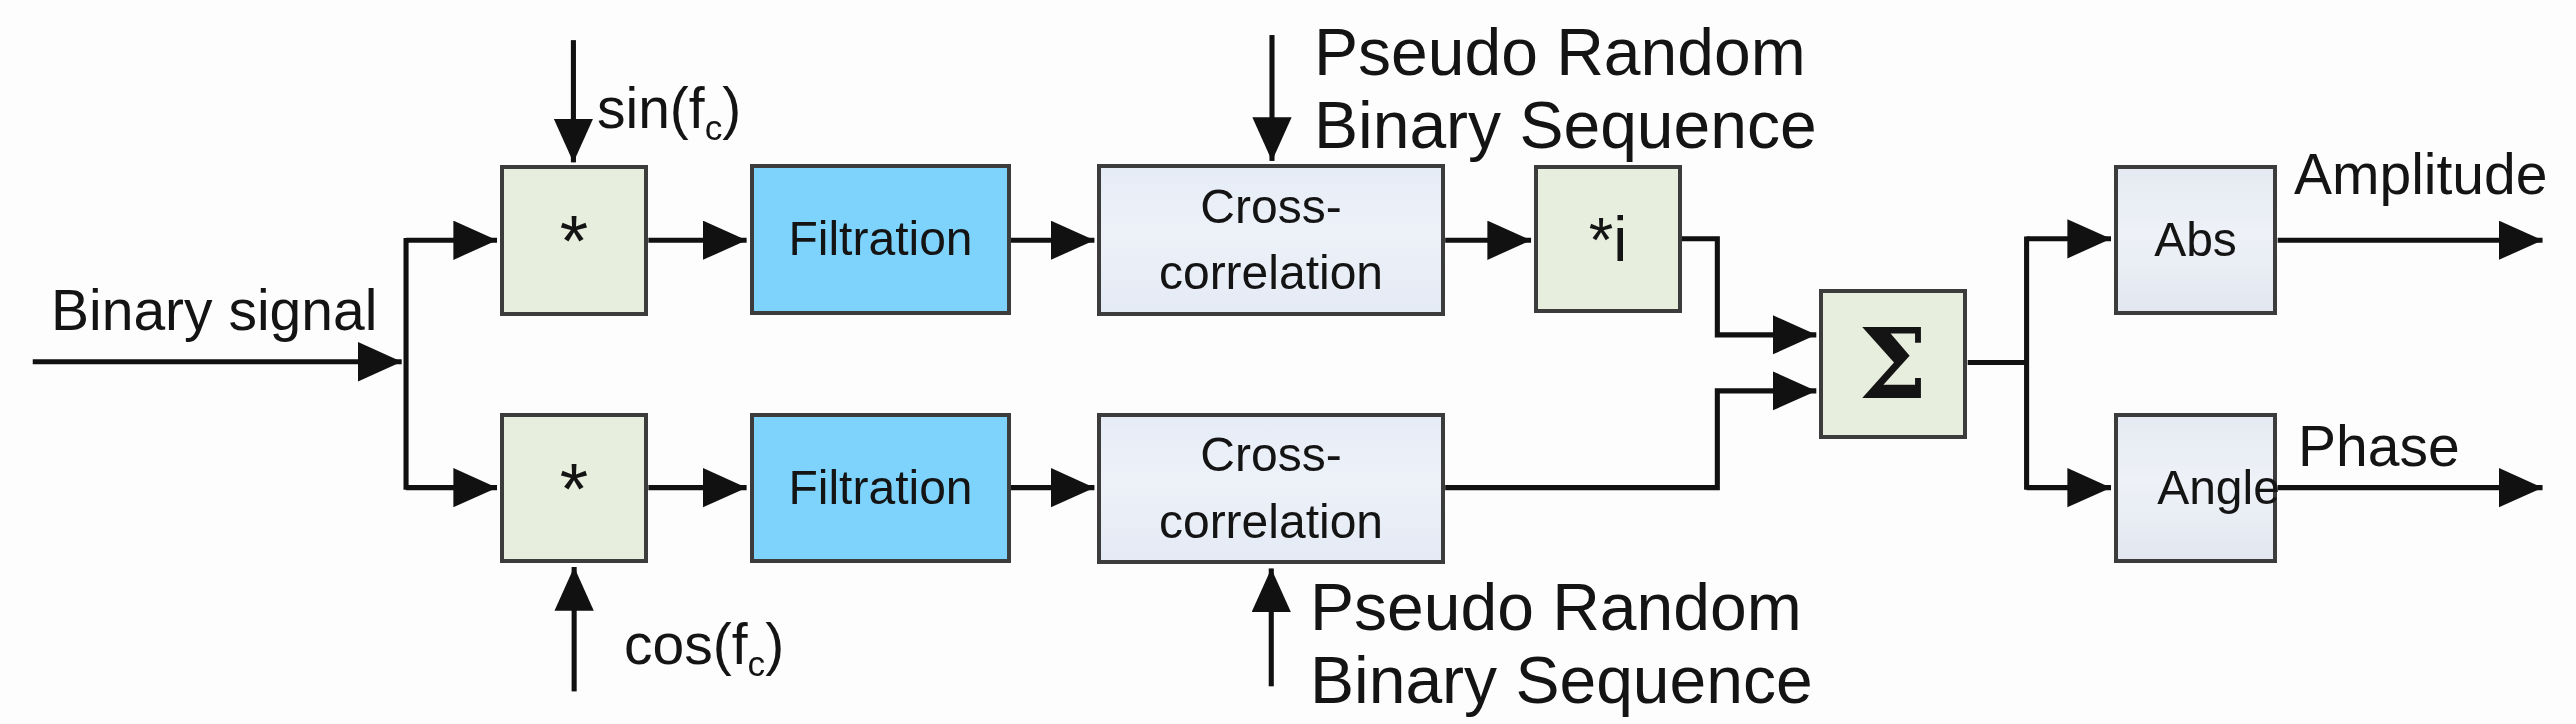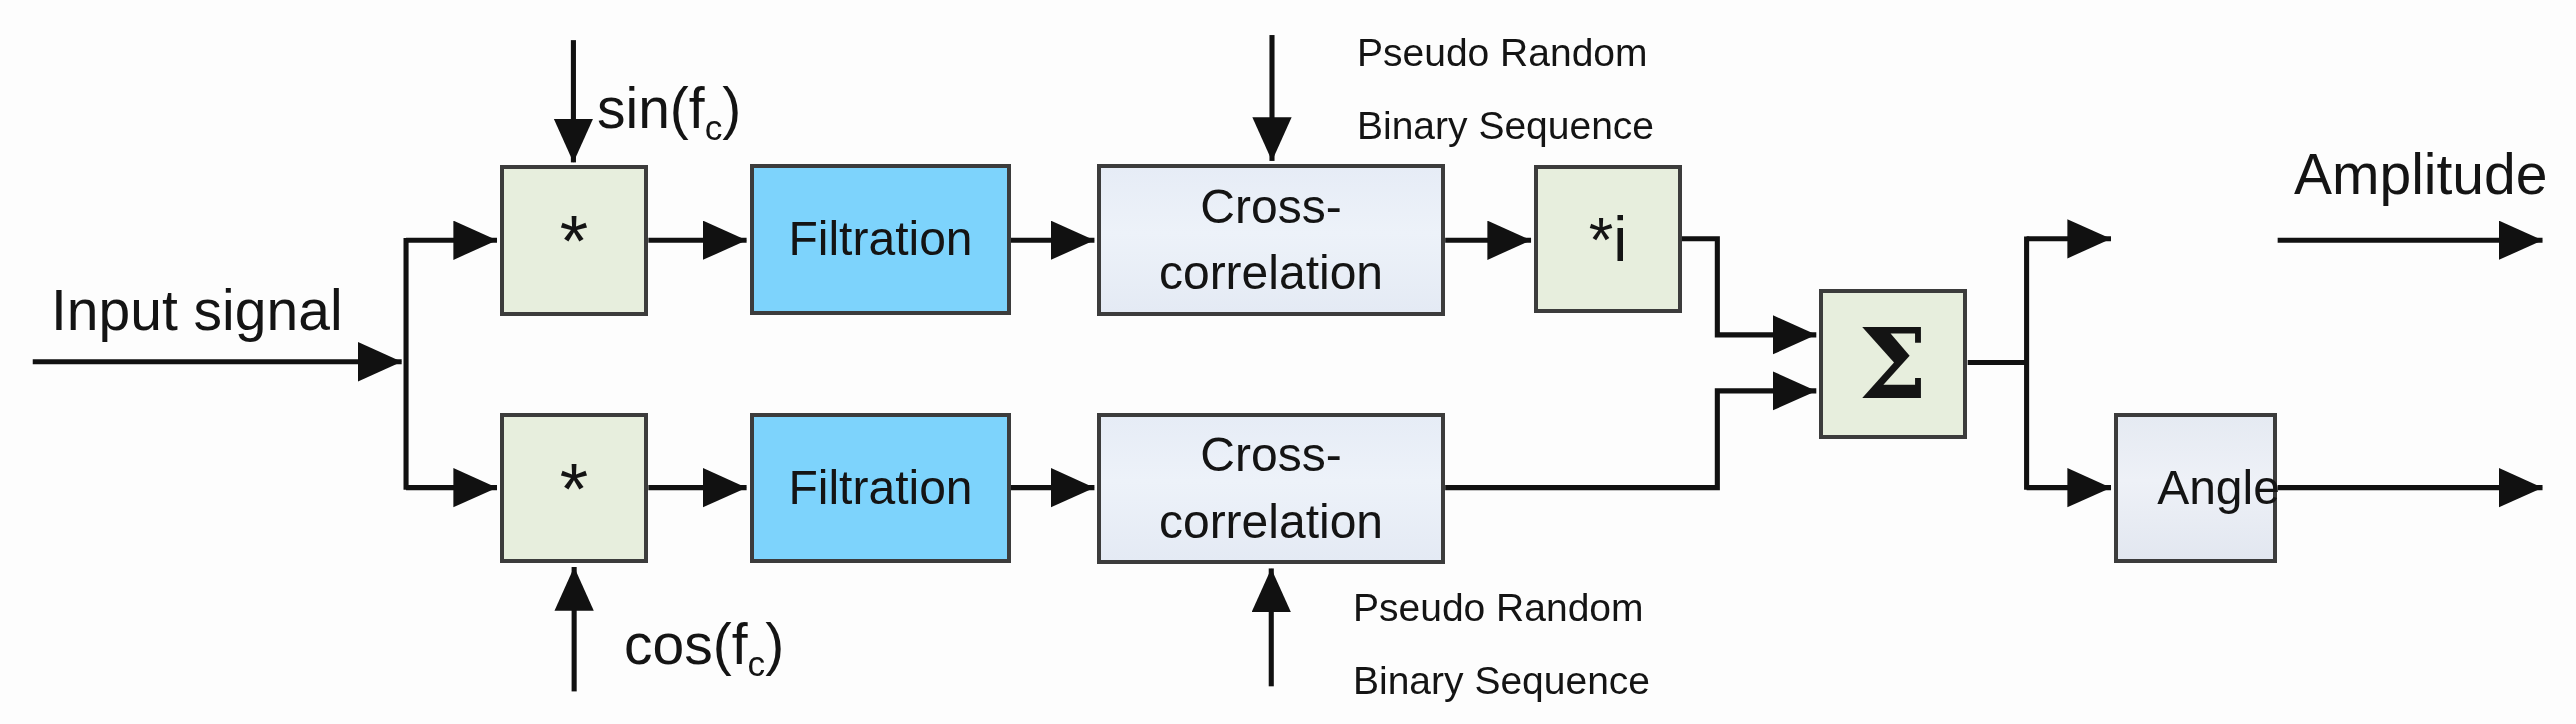--- a/index.html
+++ b/index.html
@@ -13,21 +13,21 @@
   .green{background:#e7eedd;}
   .pink{background:#7dd3fc;}
   .blue{background:linear-gradient(180deg,#e6ecf6,#edf2f9 45%,#e4eaf4);}
   .grayblue{background:linear-gradient(180deg,#e5eaf2,#eef1f7 45%,#e2e7f0);}
   .block .txt{font-size:48px;line-height:1.38;}
   .block .star{font-size:73px;line-height:73px;}
   .block .stari{font-size:63px;line-height:63px;}
   .block .sigma{font-family:"DejaVu Serif", serif;font-size:98px;font-weight:600;line-height:98px;}
   .lbl{position:absolute;font-size:57px;line-height:1.0;white-space:nowrap;}
   .lbl sub{font-size:0.62em;}
-  .prbs{font-size:39px;line-height:73px;margin-left:43px;}
+  .prbs{font-size:66px;line-height:73px;}
 </style>
 </head>
 <body>
 
 <div class="canvas">
 
   <svg class="wires" viewBox="0 0 3540 996">
     <defs>
       <marker id="ah" markerUnits="userSpaceOnUse" markerWidth="62" markerHeight="56" refX="60" refY="27" orient="auto">
         <path class="ah" d="M0 0 L60 27 L0 54 Z" stroke="none" fill="#111111"></path>
@@ -82,25 +82,28 @@
   <div class="block pink" style="left:750px;top:413px;width:261px;height:150px;">
     <span class="txt">Filtration</span>
   </div>
   <div class="block blue" style="left:1097px;top:413px;width:348px;height:151px;">
     <span class="txt">
       <span>Cross-</span><br>
       <span>correlation</span>
     </span>
   </div>
 
+  <div class="block grayblue" style="left:2114px;top:165px;width:163px;height:150px;">
+    <span class="txt">Abs</span>
+  </div>
   <div class="block grayblue" style="left:2114px;top:413px;width:163px;height:150px;padding-left:46px;">
     <span class="txt">Angle</span>
   </div>
 
-  <div class="lbl" style="left:51px;top:282px;">Input signal</div>
+  <div class="lbl" style="left:51px;top:282px;">Binary signal</div>
 
   <div class="lbl" style="left:597px;top:80px;text-align:right;">
     <span>sin(f</span><sub>c</sub><span>)</span>
   </div>
 
   <div class="lbl" style="left:591px;top:616px;margin-left:33px;">
     <span>cos(f</span><sub>c</sub><span>)</span>
   </div>
 
   <div class="lbl prbs" style="left:1314px;top:16px;">
@@ -108,15 +111,16 @@
     <span>Binary Sequence</span>
   </div>
 
   <div class="lbl prbs" style="left:1310px;top:571px;">
     <span>Pseudo Random</span><br>
     <span>Binary Sequence</span>
   </div>
 
   <div class="lbl" style="left:2294px;top:146px;">Amplitude</div>
 
+  <div class="lbl" style="left:2298px;top:418px;">Phase</div>
 
 </div>
 
 
 </body></html>

